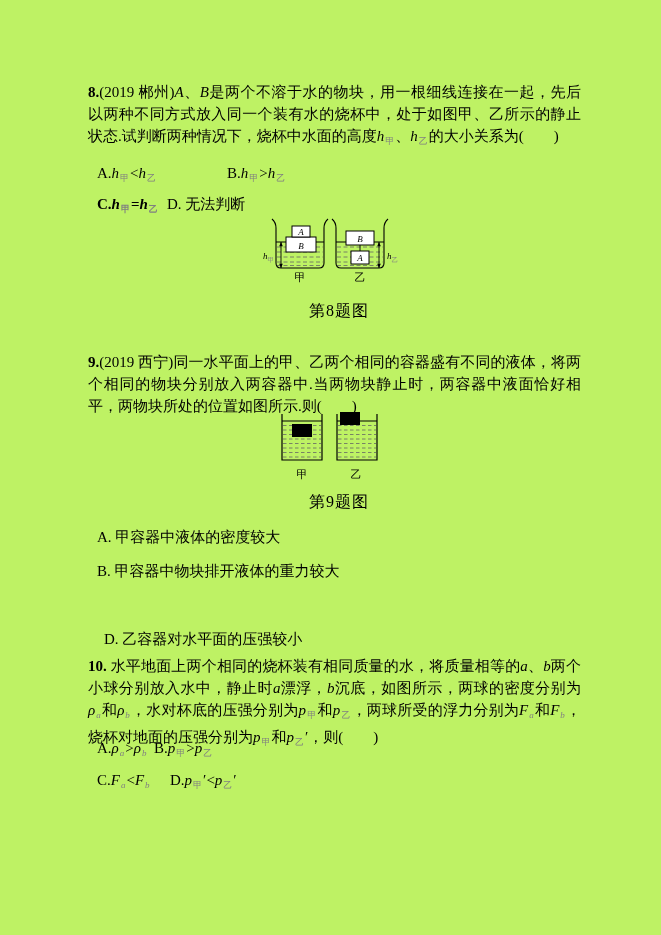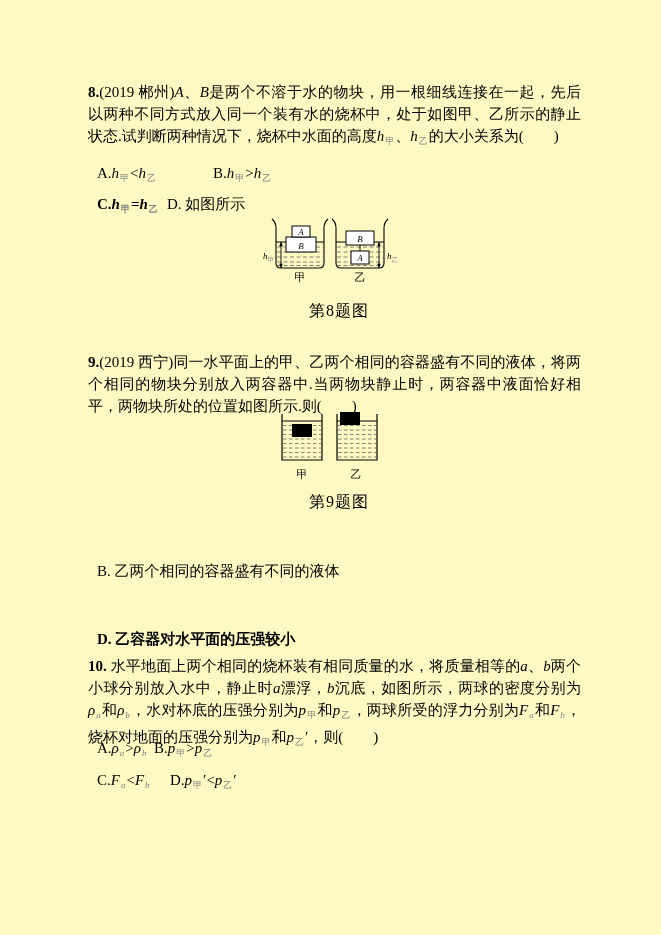--- a/index.html
+++ b/index.html
@@ -1,17 +1,17 @@
 <!DOCTYPE html>
 <html><head>
 <meta charset="utf-8">
 <style>
   html,body{margin:0;padding:0;background:#ffffff;}
   .page{
-    position:relative;width:661px;height:935px;background:#fef9c3;
+    position:relative;width:661px;height:935px;background:#bef264;
     font-family:"Liberation Serif","DejaVu Serif",serif;color:#000;
     font-size:15px;overflow:hidden;
   }
   .stem{position:absolute;line-height:22px;text-align:justify;}
   .opt{position:absolute;white-space:nowrap;line-height:20px;}
   .caption{position:absolute;text-align:center;font-size:16px;letter-spacing:1px;}
   .seg-n{}
   .seg-b{font-weight:bold;}
   .seg-i{font-style:italic;}
   .seg-s{font-size:9px;color:#808080;vertical-align:-3px;margin:0 1px;}
@@ -23,23 +23,23 @@
   .svg-cjk{font-size:11px;}
 </style>
 </head>
 <body>
 
 <div class="page">
 
   <div class="stem" style="left:88px;top:81px;width:493px;"><span class="seg-b">8.</span><span class="seg-n">(2019 郴州)</span><span class="seg-i">A</span><span class="seg-n">、</span><span class="seg-i">B</span><span class="seg-n">是两个不溶于水的物块，用一根细线连接在一起，先后以两种不同方式放入同一个装有水的烧杯中，处于如图甲、乙所示的静止状态.试判断两种情况下，烧杯中水面的高度</span><span class="seg-i">h</span><span class="seg-s">甲</span><span class="seg-n">、</span><span class="seg-i">h</span><span class="seg-s">乙</span><span class="seg-n">的大小关系为(　　)</span></div>
 
   <div class="opt" style="left:97px;top:163px;text-align:center;"><span class="seg-n">A.</span><span class="seg-i">h</span><span class="seg-s">甲</span><span class="seg-n">&lt;</span><span class="seg-i">h</span><span class="seg-s">乙</span></div>
-  <div class="opt" style="left:213px;top:163px;text-align:center;"><span class="seg-n">B.</span><span class="seg-i">h</span><span class="seg-s">甲</span><span class="seg-n">&gt;</span><span class="seg-i">h</span><span class="seg-s">乙</span></div>
+  <div class="opt" style="left:227px;top:163px;text-align:center;"><span class="seg-n">B.</span><span class="seg-i">h</span><span class="seg-s">甲</span><span class="seg-n">&gt;</span><span class="seg-i">h</span><span class="seg-s">乙</span></div>
   <div class="opt" style="left:97px;top:194px;font-weight:bold;"><span class="seg-n">C.</span><span class="seg-i">h</span><span class="seg-s">甲</span><span class="seg-n">=</span><span class="seg-i">h</span><span class="seg-s">乙</span></div>
-  <div class="opt" style="left:167px;top:194px;"><span class="seg-n">D. 如图所示</span></div>
+  <div class="opt" style="left:167px;top:194px;"><span class="seg-n">D. 无法判断</span></div>
 
   <svg style="left:256px;top:218px;" width="150" height="72" viewBox="0 0 150 72">
 
     <g>
       <line x1="20" y1="24" x2="68" y2="24" stroke="#000" stroke-width="1"></line>
       <g stroke="#666" stroke-width="0.8" stroke-dasharray="4 2.5">
         <line x1="21" y1="29" x2="67" y2="29"></line>
         <line x1="21" y1="34" x2="67" y2="34"></line>
         <line x1="21" y1="39" x2="67" y2="39"></line>
         <line x1="21" y1="44" x2="67" y2="44"></line>
@@ -124,22 +124,23 @@
         <line x1="60" y1="42.5" x2="98" y2="42.5"></line>
         <line x1="60" y1="47" x2="98" y2="47"></line>
       </g>
       <rect x="62" y="2" width="20" height="13" fill="#000"></rect>
       <text x="78" y="68" text-anchor="middle" class="svg-cjk">乙</text>
     </g>
   </svg>
 
   <div class="caption" style="left:278px;top:492px;width:122px;">第9题图</div>
 
-  <div class="opt" style="left:97px;top:561px;">B. 乙两个相同的容器盛有不同的液体</div>
-  <div class="opt" style="left:97px;top:629px;font-weight:bold;">D. 乙容器对水平面的压强较小</div>
+  <div class="opt" style="left:97px;top:527px;">A. 甲容器中液体的密度较大</div>
+  <div class="opt" style="left:97px;top:561px;">B. 甲容器中物块排开液体的重力较大</div>
+  <div class="opt" style="left:104px;top:629px;">D. 乙容器对水平面的压强较小</div>
 
   <div class="stem" style="left:88px;top:655px;width:493px;"><span class="seg-b">10.</span><span class="seg-n"> 水平地面上两个相同的烧杯装有相同质量的水，将质量相等的</span><span class="seg-i">a</span><span class="seg-n">、</span><span class="seg-i">b</span><span class="seg-n">两个小球分别放入水中，静止时</span><span class="seg-i">a</span><span class="seg-n">漂浮，</span><span class="seg-i">b</span><span class="seg-n">沉底，如图所示，两球的密度分别为</span><span class="seg-i">ρ</span><span class="seg-t">a</span><span class="seg-n">和</span><span class="seg-i">ρ</span><span class="seg-t">b</span><span class="seg-n">，水对杯底的压强分别为</span><span class="seg-i">p</span><span class="seg-s">甲</span><span class="seg-n">和</span><span class="seg-i">p</span><span class="seg-s">乙</span><span class="seg-n">，两球所受的浮力分别为</span><span class="seg-i">F</span><span class="seg-t">a</span><span class="seg-n">和</span><span class="seg-i">F</span><span class="seg-t">b</span><span class="seg-n">，烧杯对地面的压强分别为</span><span class="seg-i">p</span><span class="seg-s">甲</span><span class="seg-n">和</span><span class="seg-i">p</span><span class="seg-s">乙</span><span class="seg-n">′，则(　　)</span></div>
 
   <div class="opt" style="left:97px;top:738px;"><span class="seg-n">A.</span><span class="seg-i">ρ</span><span class="seg-t">a</span><span class="seg-n">&gt;</span><span class="seg-i">ρ</span><span class="seg-t">b</span></div>
   <div class="opt" style="left:154px;top:738px;"><span class="seg-n">B.</span><span class="seg-i">p</span><span class="seg-s">甲</span><span class="seg-n">&gt;</span><span class="seg-i">p</span><span class="seg-s">乙</span></div>
   <div class="opt" style="left:97px;top:770px;text-align:center;"><span class="seg-n">C.</span><span class="seg-i">F</span><span class="seg-t">a</span><span class="seg-n">&lt;</span><span class="seg-i">F</span><span class="seg-t">b</span></div>
   <div class="opt" style="left:170px;top:770px;"><span class="seg-n">D.</span><span class="seg-i">p</span><span class="seg-s">甲</span><span class="seg-n">′&lt;</span><span class="seg-i">p</span><span class="seg-s">乙</span><span class="seg-n">′</span></div>
 
 </div>
 

